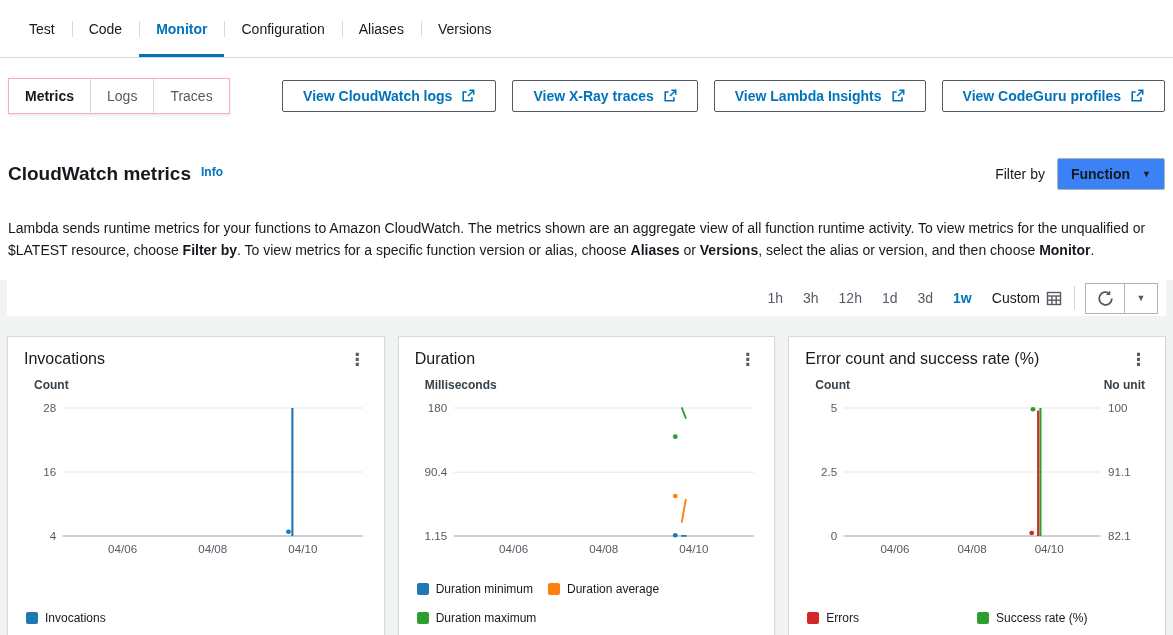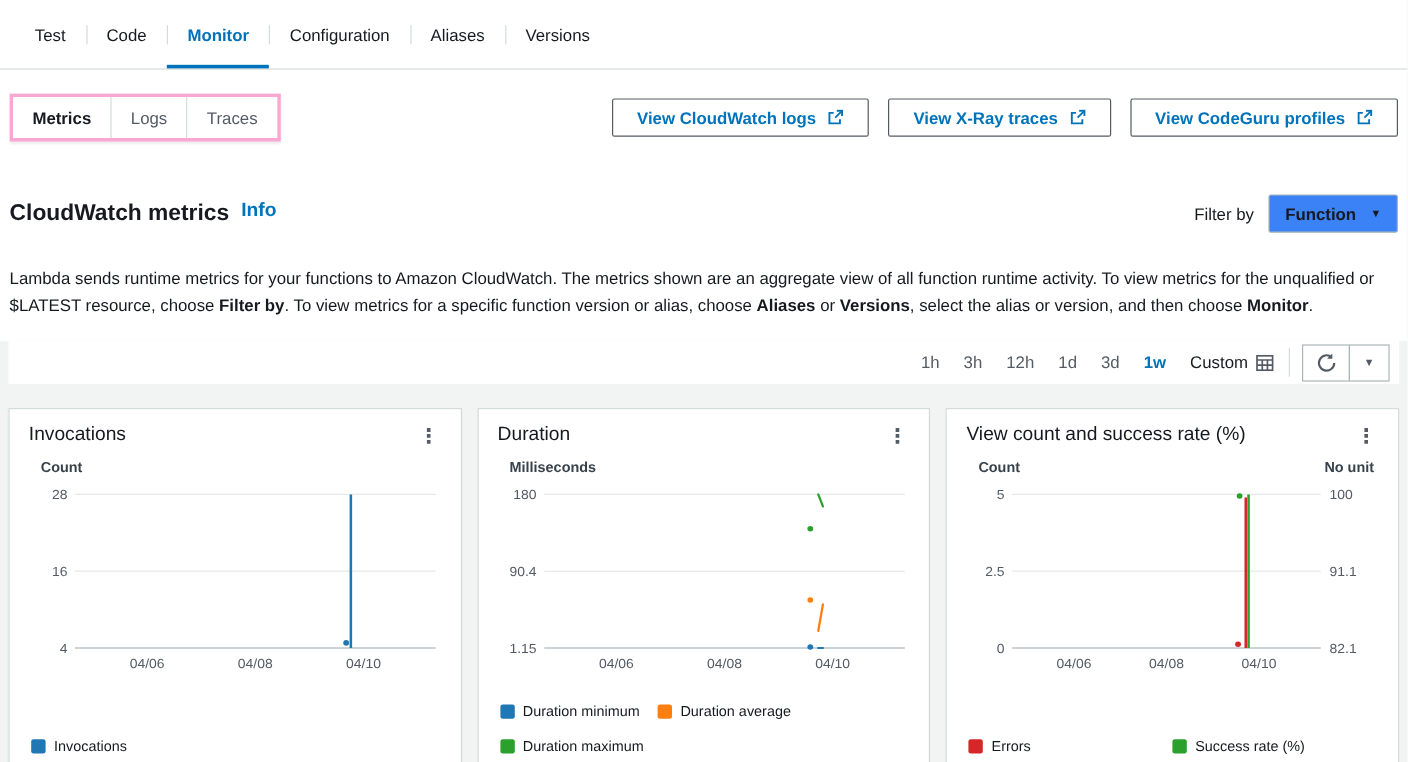--- a/index.html
+++ b/index.html
@@ -12,33 +12,33 @@
   svg text { font-family:"Liberation Sans","DejaVu Sans",sans-serif; }
 
   
   .tabbar { display:flex; align-items:stretch; padding-left:12px; border-bottom:1px solid #d5dbdb; height:58px; }
   .top-tab { position:relative; padding:21px 17px 15px; cursor:pointer; color:#16191f; border-bottom:3px solid transparent; white-space:nowrap; }
   .top-tab:not(:first-child)::before { content:""; position:absolute; left:0; top:21px; width:1px; height:16px; background:#d5dbdb; }
   .top-tab.active { color:#0073bb; font-weight:700; border-bottom-color:#0073bb; }
 
   
   .subrow { display:flex; align-items:center; padding:20px 8px 0 8px; }
-  .seg-tabs { display:inline-flex; border:3px solid #f9a8d4; background:#fff; box-shadow:0 2px 2px rgba(0,28,36,.08); }
+  .seg-tabs { display:inline-flex; border:1px solid #f9a8d4; background:#fff; box-shadow:0 2px 2px rgba(0,28,36,.08); }
   .seg-tab { padding:9px 16px; color:#545b64; cursor:pointer; background:#fff; }
   .seg-tab + .seg-tab { border-left:1px solid #d5dbdb; }
   .seg-tab.active { color:#16191f; font-weight:700; }
   .action-buttons { margin-left:auto; display:flex; gap:16px; }
   .btn { display:inline-flex; align-items:center; gap:9px; height:32px; padding:0 20px; background:#fff;
          border:1px solid #545b64; border-radius:2px; color:#0073bb; font-weight:700; font-size:14px;
          font-family:inherit; cursor:pointer; white-space:nowrap; }
 
   
   .heading-row { display:flex; align-items:center; margin-top:44px; padding:0 8px; }
   .page-title { font-size:19px; font-weight:700; margin:0; }
-  .info-link { margin-left:10px; color:#0073bb; font-weight:700; font-size:16px; cursor:pointer; position:relative; top:-2px; text-decoration:none; }
+  .info-link { margin-left:10px; color:#0073bb; font-weight:700; font-size:12px; cursor:pointer; position:relative; top:-2px; text-decoration:none; }
   .filter { margin-left:auto; display:flex; align-items:center; gap:12px; }
   .dropdown { display:inline-flex; align-items:center; gap:12px; border:1px solid #aab7b8; border-radius:2px;
               background:#3b82f6; padding:7px 13px; font-weight:700; cursor:pointer; }
   .dd-caret { font-size:9px; color:#16191f; }
 
   
   .description { padding:13px 10px 0 8px; line-height:22px; }
 
   
   .gray-section { background:#f2f3f3; margin-top:19px; padding:0 7px 10px 7px; }
@@ -90,20 +90,28 @@
     <button class="btn">
       <span>View CloudWatch logs</span>
       <svg class="ext" width="14" height="14" viewBox="0 0 16 16" fill="none" stroke="#0073bb" stroke-width="1.8">
           <path d="M12.5 9.5v4h-10v-10h4"></path>
           <path d="M9.5 1.5h5v5"></path>
           <path d="M14 2 8 8"></path>
         </svg>
     </button>
     <button class="btn">
       <span>View X-Ray traces</span>
+      <svg class="ext" width="14" height="14" viewBox="0 0 16 16" fill="none" stroke="#0073bb" stroke-width="1.8">
+          <path d="M12.5 9.5v4h-10v-10h4"></path>
+          <path d="M9.5 1.5h5v5"></path>
+          <path d="M14 2 8 8"></path>
+        </svg>
+    </button>
+    <button class="btn">
+      <span>View Lambda Insights</span>
       <svg class="ext" width="14" height="14" viewBox="0 0 16 16" fill="none" stroke="#0073bb" stroke-width="1.8">
           <path d="M12.5 9.5v4h-10v-10h4"></path>
           <path d="M9.5 1.5h5v5"></path>
           <path d="M14 2 8 8"></path>
         </svg>
     </button>
     <button class="btn">
       <span>View CodeGuru profiles</span>
       <svg class="ext" width="14" height="14" viewBox="0 0 16 16" fill="none" stroke="#0073bb" stroke-width="1.8">
           <path d="M12.5 9.5v4h-10v-10h4"></path>
@@ -232,21 +240,21 @@
           </span>
           <span class="legend-item">
             <span class="chip" style="background: rgb(44, 160, 44);"></span>
             <span>Duration maximum</span>
           </span>
         </div>
     </div>
 
     <div class="chart-card">
       <div class="card-head">
-        <span class="card-title">View count and success rate (%)</span>
+        <span class="card-title">Error count and success rate (%)</span>
         <span class="kebab">⋮</span>
       </div>
       <div class="axis-row">
         <span>Count</span>
         <span>No unit</span>
       </div>
       <div class="plot">
         <svg preserveAspectRatio="none" viewBox="0 0 340 168">
             <line x1="44" y1="14" x2="287" y2="14" stroke="#e7e8ea" stroke-width="1"></line>
             <text x="38" y="18" text-anchor="end" font-size="11" fill="#545b64">5</text>

